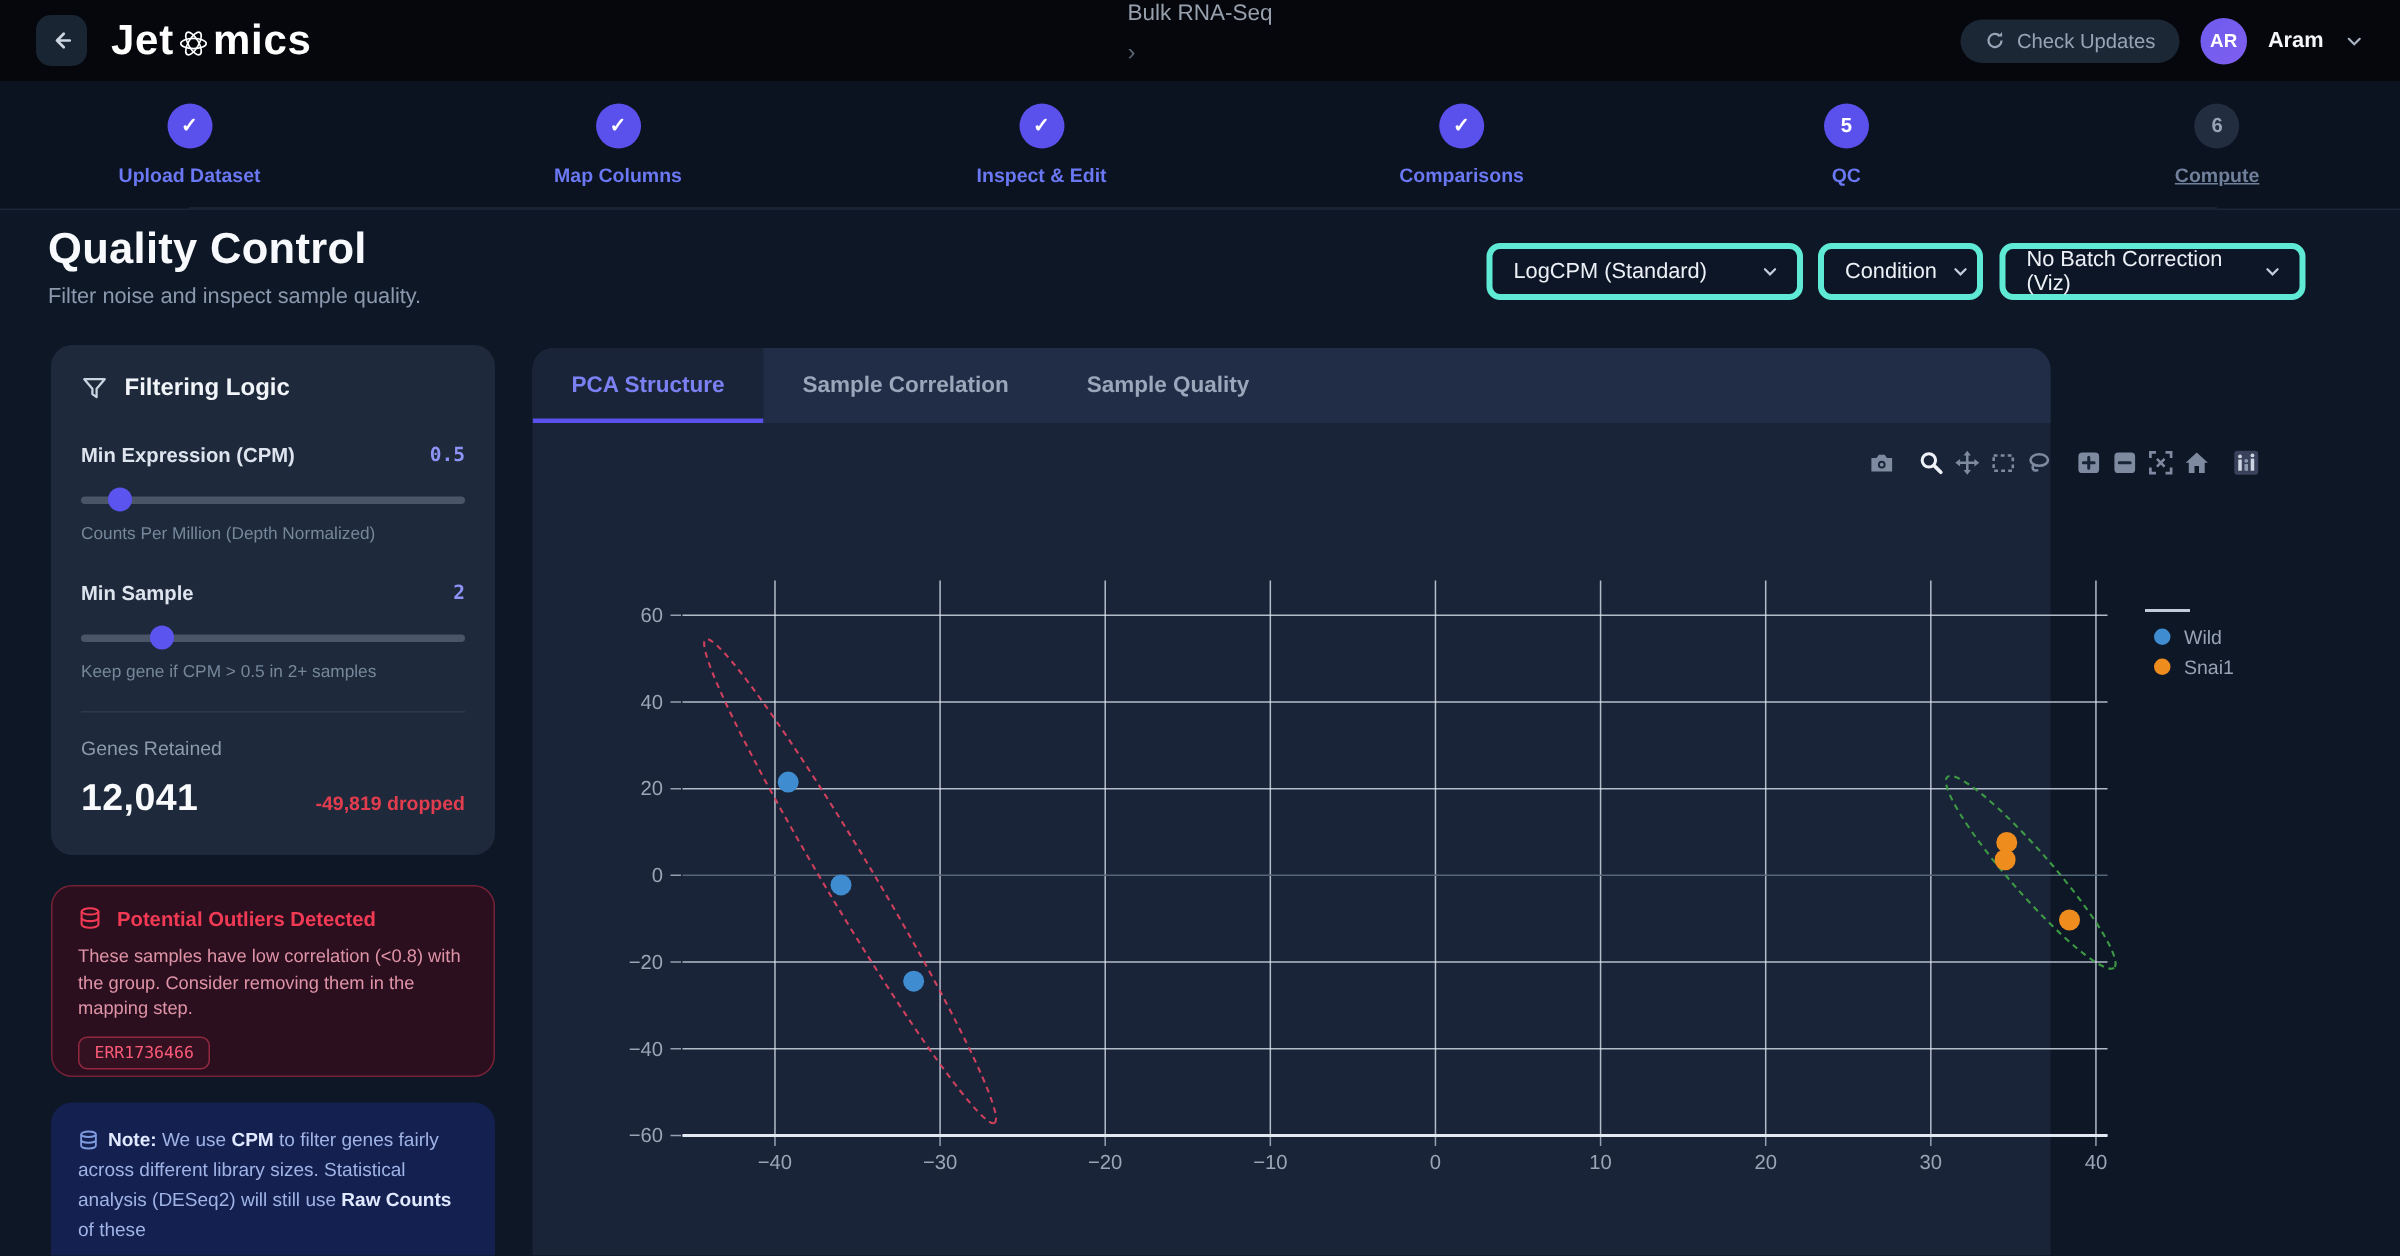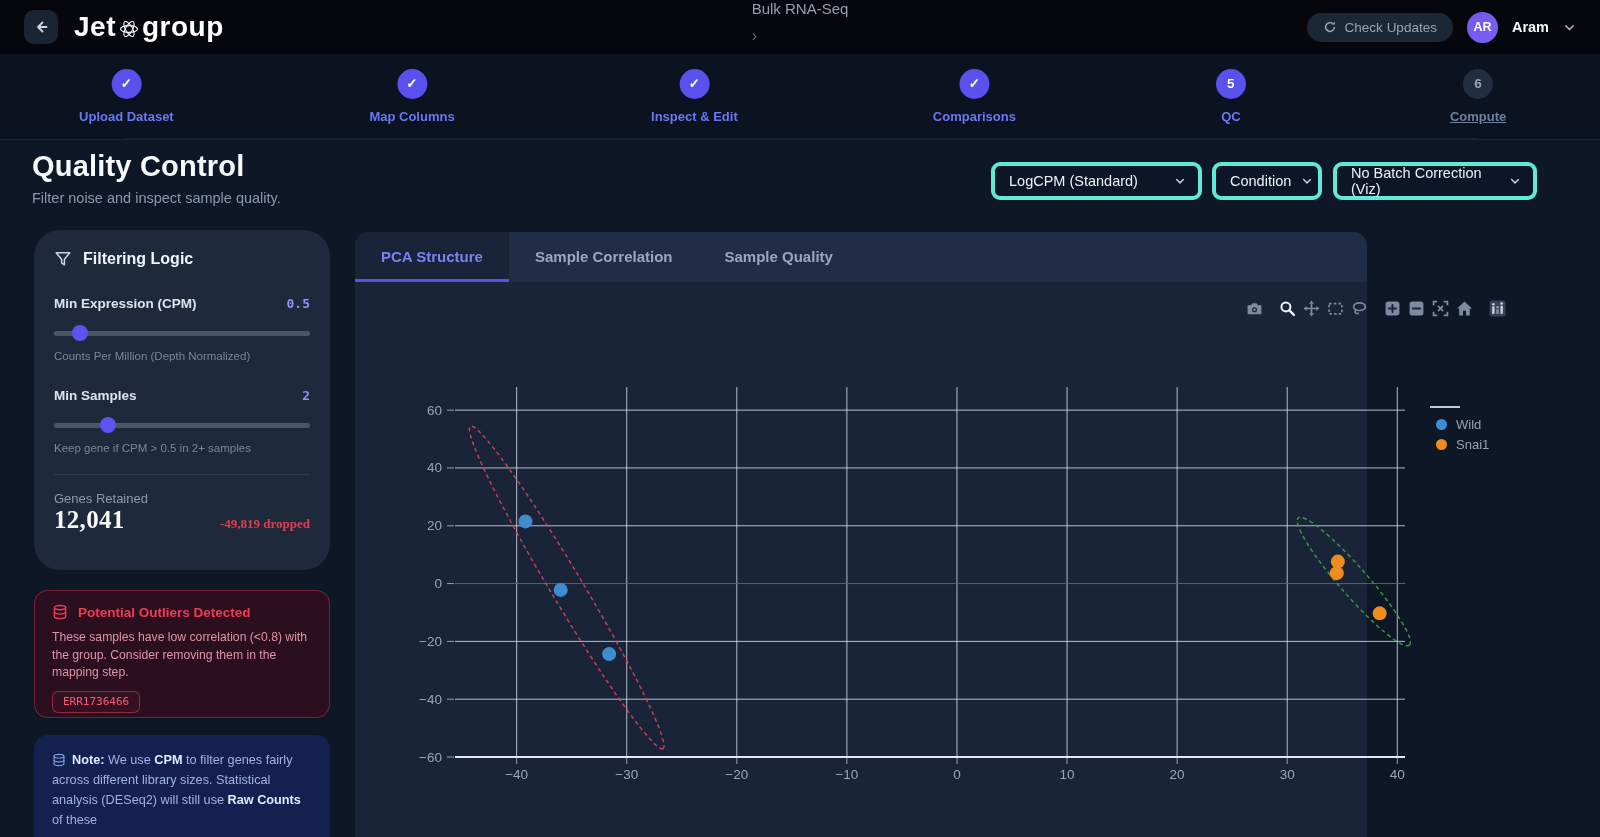--- a/index.html
+++ b/index.html
@@ -84,37 +84,37 @@
     color:#edf1f7; cursor:pointer;
   }
   .select .chev { color:#c3ccd8; margin-left:10px; }
   .select-1 { left:991px; width:211px; }
   .select-2 { left:1212px; width:110px; }
   .select-3 { left:1333px; width:204px; }
 
   
   .filter-card {
     position:absolute; left:34px; top:230px; width:296px; height:340px;
-    background:#1e293b; border-radius:26px; padding:18px 20px;
+    background:#1e293b; border-radius:14px; padding:18px 20px;
   }
   .filter-head { display:flex; align-items:center; gap:11px; height:22px; }
   .filter-head .ftitle { font-size:16px; font-weight:bold; color:#f1f5f9; }
   .param-row { display:flex; justify-content:space-between; align-items:center; margin-top:26px; }
   .param-label { font-size:13.5px; font-weight:600; color:#dde4ee; }
   .param-value { font-family:"DejaVu Sans Mono", monospace; font-size:13px;
     font-weight:bold; color:#8e93f6; }
   .slider { position:relative; height:16px; margin-top:14px; cursor:pointer; }
   .slider .track { position:absolute; left:0; right:0; top:5.5px; height:5px;
     border-radius:3px; background:#4a5568; }
   .slider .thumb { position:absolute; top:0; width:16px; height:16px; border-radius:50%;
     background:#5b54ee; transform:translateX(-50%); cursor:grab; }
   .param-caption { margin-top:9px; font-size:11.5px; color:#76879c; }
   .divider { margin-top:20px; border-top:1px solid #2c3a50; }
   .genes-label { margin-top:16px; font-size:13px; color:#8c9aad; }
-  .genes-row { margin-top:0; display:flex; align-items:baseline; justify-content:space-between;font-family:Liberation Serif, serif; }
+  .genes-row { margin-top:12px; display:flex; align-items:baseline; justify-content:space-between; }
   .genes-count { font-size:25px; font-weight:800; color:#f8fafc; letter-spacing:.3px; }
   .genes-dropped { font-size:13px; font-weight:bold; color:#e23d4f; }
 
   
   .alert-card {
     position:absolute; left:34px; top:590px; width:296px; height:128px;
     background:#2b0f1e; border:1px solid rgba(244,63,94,.38); border-radius:14px;
     padding:13px 17px;
   }
   .alert-head { display:flex; align-items:center; gap:10px; }
@@ -175,21 +175,21 @@
   </div>
   <div class="logo">
     <span>Jet</span>
     <span class="knot">
       <svg width="24" height="24" viewBox="0 0 24 24" fill="none" stroke="#ffffff" stroke-width="1.1">
         <ellipse cx="12" cy="12" rx="8.5" ry="3.4"></ellipse>
         <ellipse cx="12" cy="12" rx="8.5" ry="3.4" transform="rotate(60 12 12)"></ellipse>
         <ellipse cx="12" cy="12" rx="8.5" ry="3.4" transform="rotate(120 12 12)"></ellipse>
       </svg>
     </span>
-    <span>group</span>
+    <span>mics</span>
   </div>
   <div class="breadcrumb">
     <span class="bc-section">Bulk RNA-Seq</span>
     <span class="bc-sep">›</span>
     <span class="bc-current">Step 5</span>
   </div>
   <div class="header-right">
     <div class="check-updates">
       <span>
         <svg width="14" height="14" viewBox="0 0 16 16">
@@ -282,21 +282,21 @@
     <span class="param-label">Min Expression (CPM)</span>
     <span class="param-value">0.5</span>
   </div>
   <div class="slider">
     <div class="track"></div>
     <div class="thumb" style="left: 10%;"></div>
   </div>
   <div class="param-caption">Counts Per Million (Depth Normalized)</div>
 
   <div class="param-row">
-    <span class="param-label">Min Samples</span>
+    <span class="param-label">Min Sample</span>
     <span class="param-value">2</span>
   </div>
   <div class="slider">
     <div class="track"></div>
     <div class="thumb" style="left: 21%;"></div>
   </div>
   <div class="param-caption">Keep gene if CPM &gt; 0.5 in 2+ samples</div>
 
   <div class="divider"></div>
   <div class="genes-label">Genes Retained</div>

